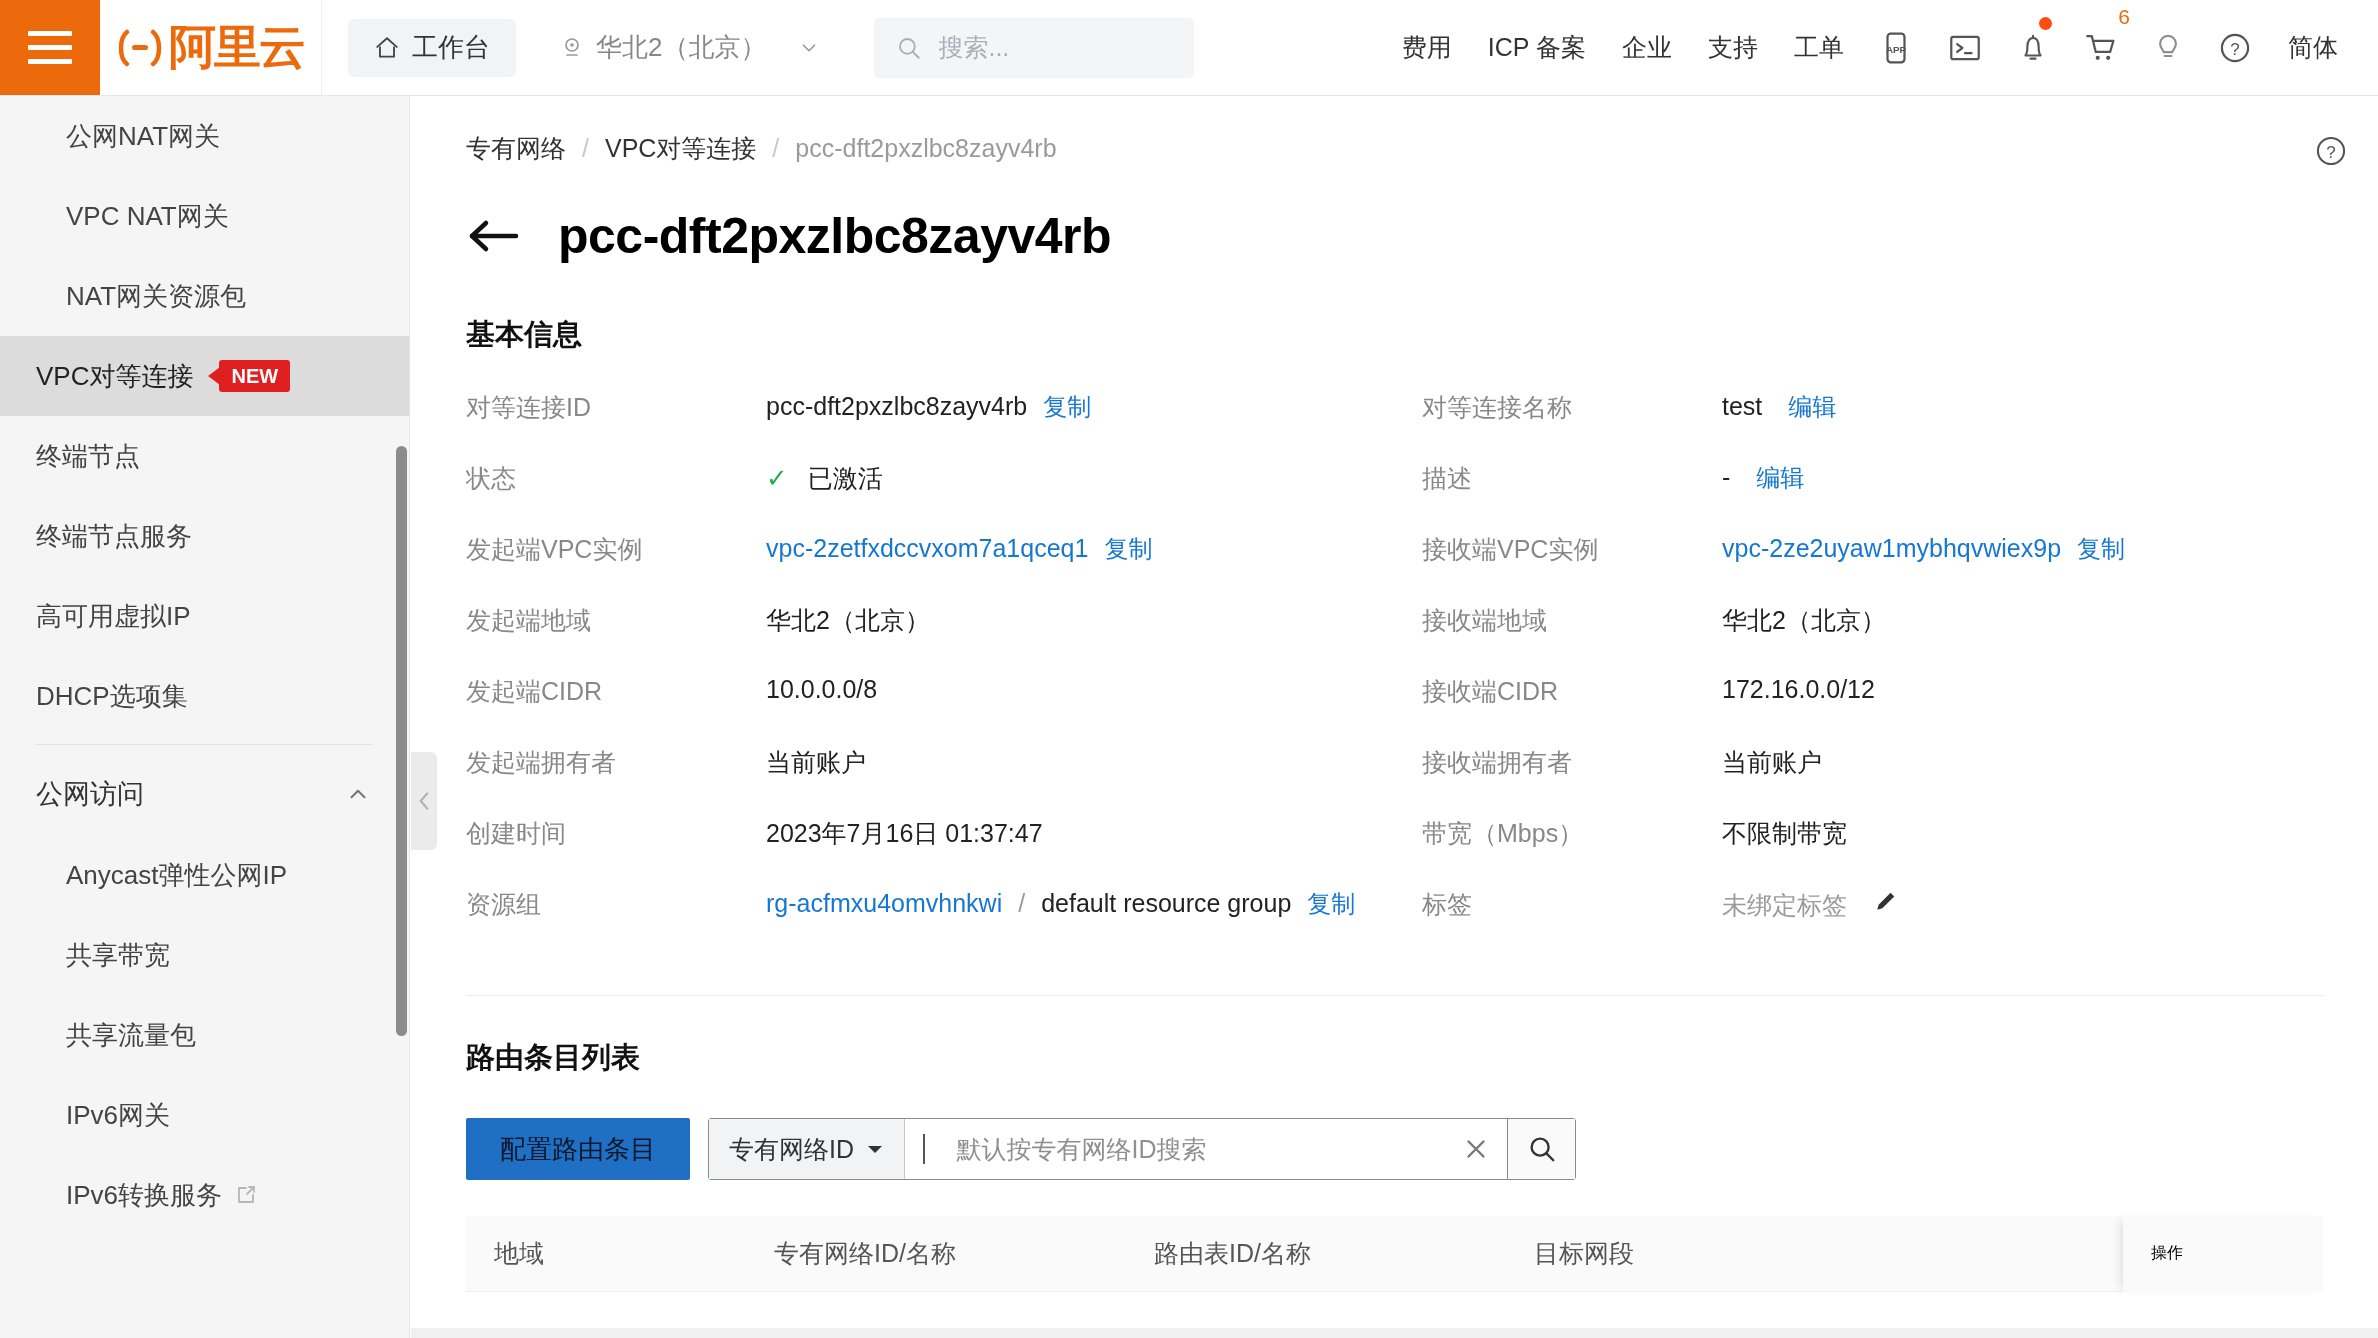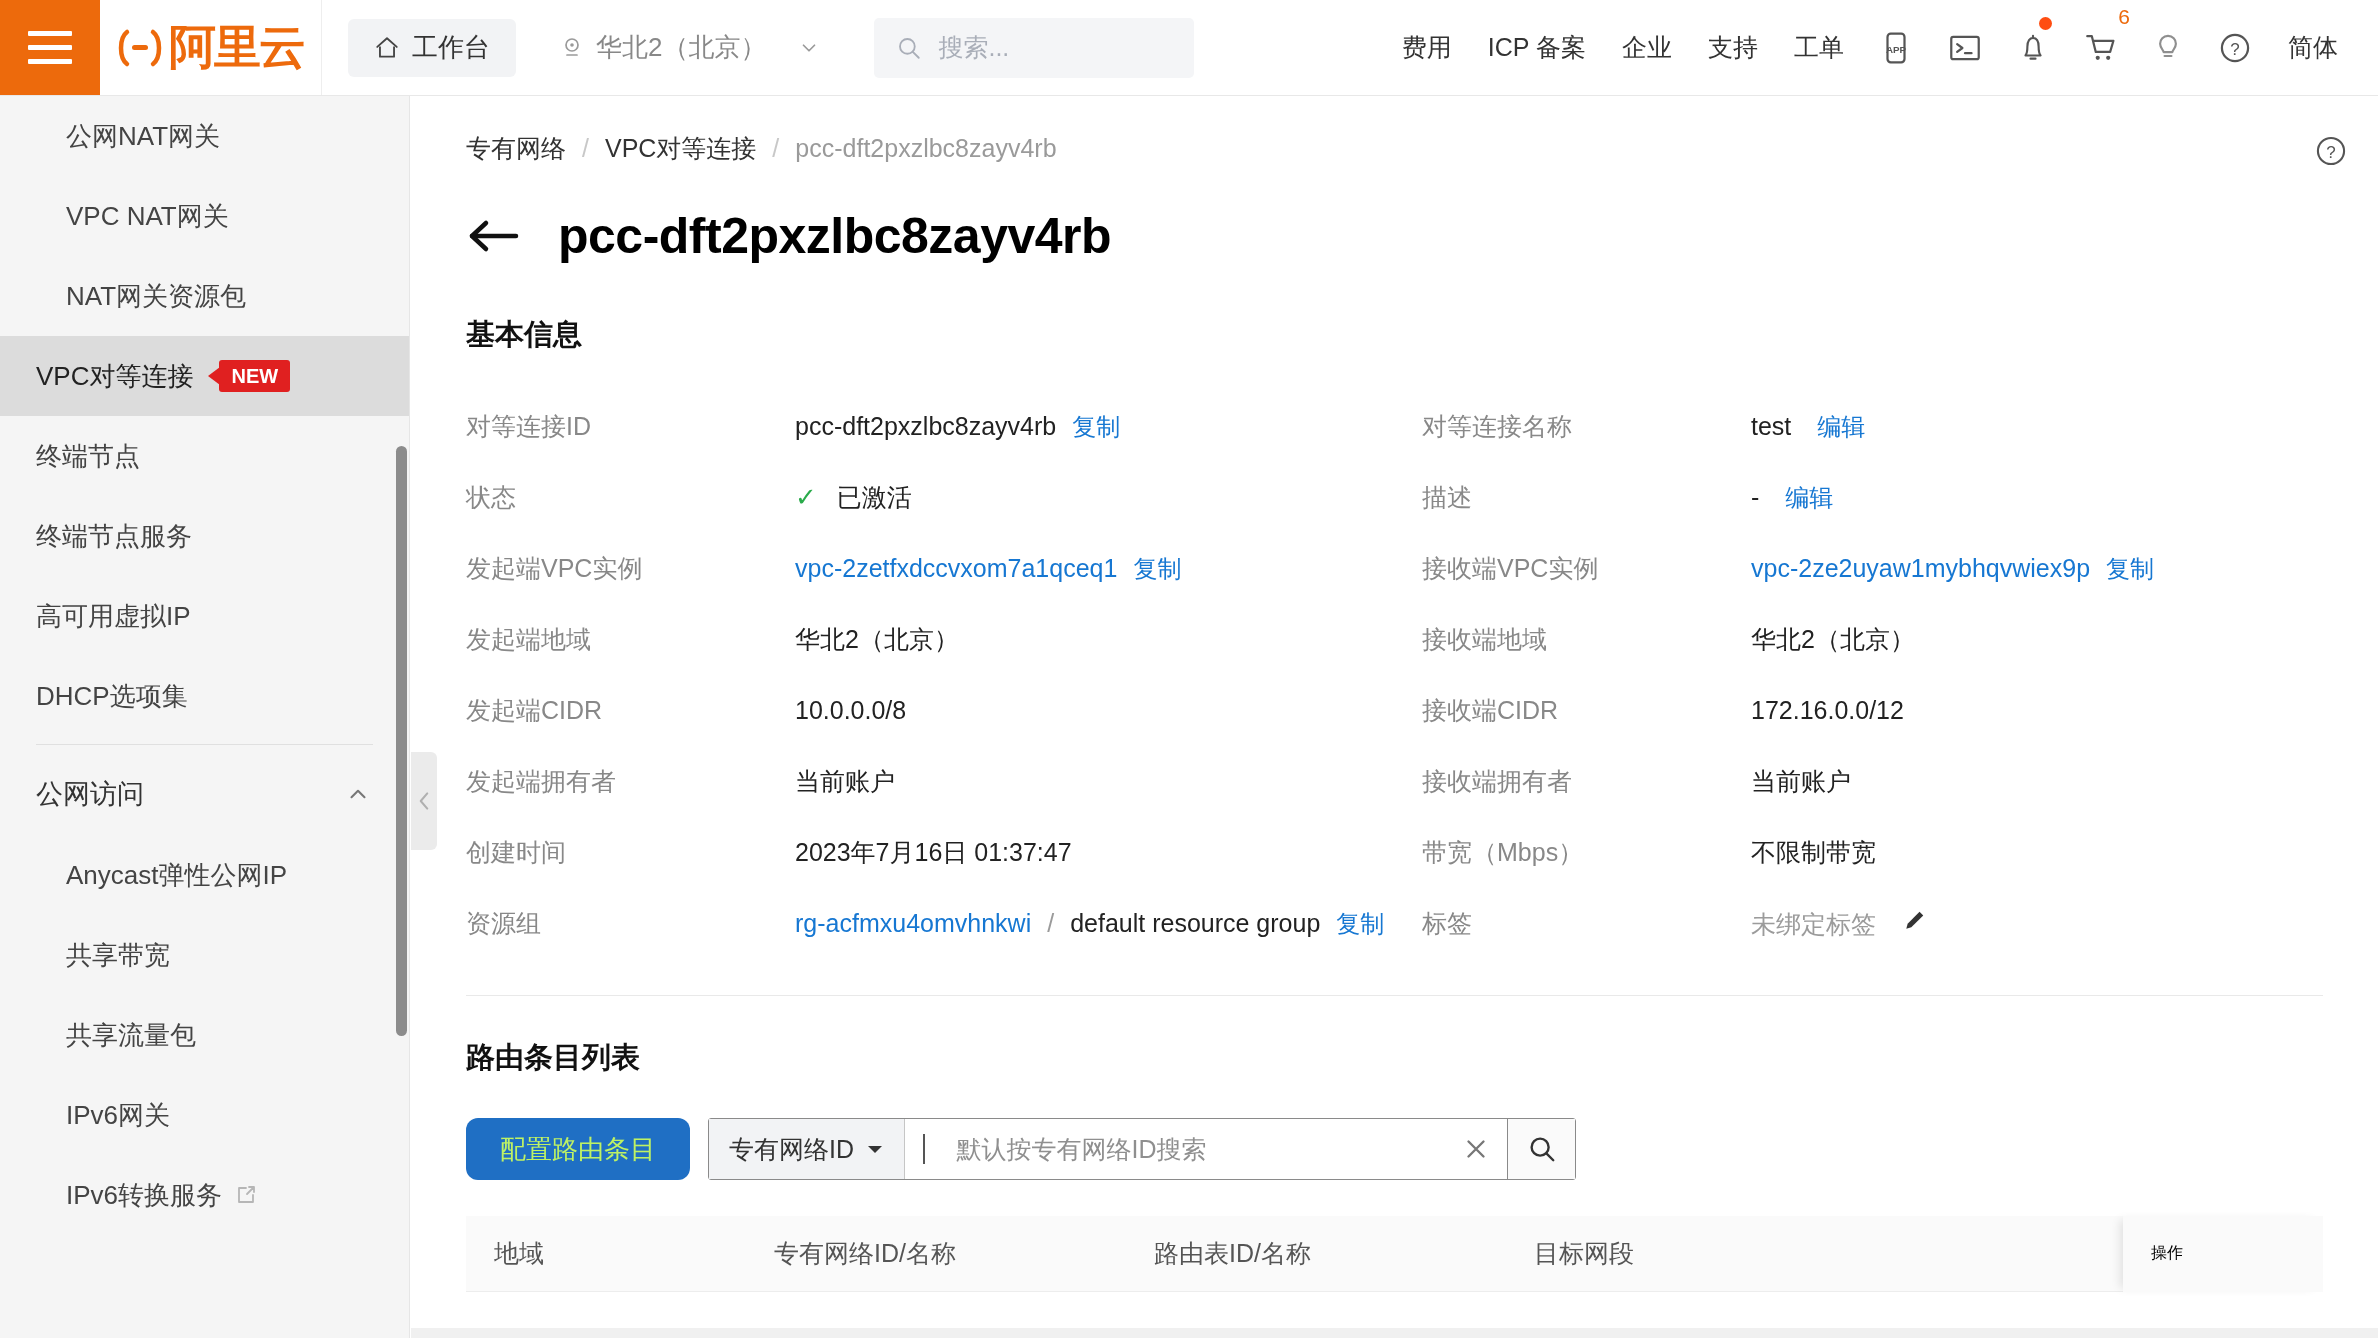--- a/index.html
+++ b/index.html
@@ -138,41 +138,41 @@
   .page-title { font-size: 50px; font-weight: 700; color: #000; letter-spacing: -0.5px; }
 
   .section-title {
     font-size: 29px; font-weight: 700; color: #111; padding: 50px 0 0 55px;
   }
 
   .info-grid {
     position: relative; margin: 36px 0 0 0; padding: 0 0 0 55px;
     display: grid; grid-template-columns: 1fr 1fr;
   }
-  .info-row { display: flex; align-items: center; height: 71px; gap: 29px; }
+  .info-row { display: flex; align-items: flex-start; height: 71px; }
   .info-label { width: 300px; flex: none; font-size: 25px; color: #888; }
   .info-val {
     font-size: 25px; color: #222;
     display: flex; align-items: baseline; gap: 16px; flex-wrap: nowrap;
   }
   .link { color: #1677d2; cursor: pointer; }
   .link-sm { color: #1677d2; cursor: pointer; font-size: 24px; }
   .muted { color: #9b9b9b; }
   .check-ok { color: #2aab4b; font-size: 26px; font-weight: 700; margin-right: 4px; }
 
   .divider-line {
     margin: 36px 55px 0 55px; height: 1px; background: #e9e9e9;
   }
 
   
   .route-head { font-size: 29px; font-weight: 700; color: #111; padding: 42px 0 0 55px; }
   .toolbar { display: flex; align-items: stretch; padding: 40px 0 0 55px; gap: 18px; }
   .btn-primary {
-    background: #1f6fc4; color: #bef264; font-size: 26px;
-    height: 62px; padding: 13px 34px; border: none; border-radius: 12px;
+    background: #1f6fc4; color: #0f172a; font-size: 26px;
+    height: 62px; padding: 13px 34px; border: none; border-radius: 2px;
     display: flex; align-items: center; justify-content: center; cursor: pointer;
   }
   .search-group {
     display: flex; align-items: stretch; height: 62px; border: 1px solid #8a8a8a; border-radius: 3px;
   }
   .sg-select {
     background: #f2f3f5; border-right: 1px solid #c6c6c6;
     display: flex; align-items: center; gap: 12px; padding: 0 20px;
     font-size: 25px; color: #333; cursor: pointer; white-space: nowrap;
   }

